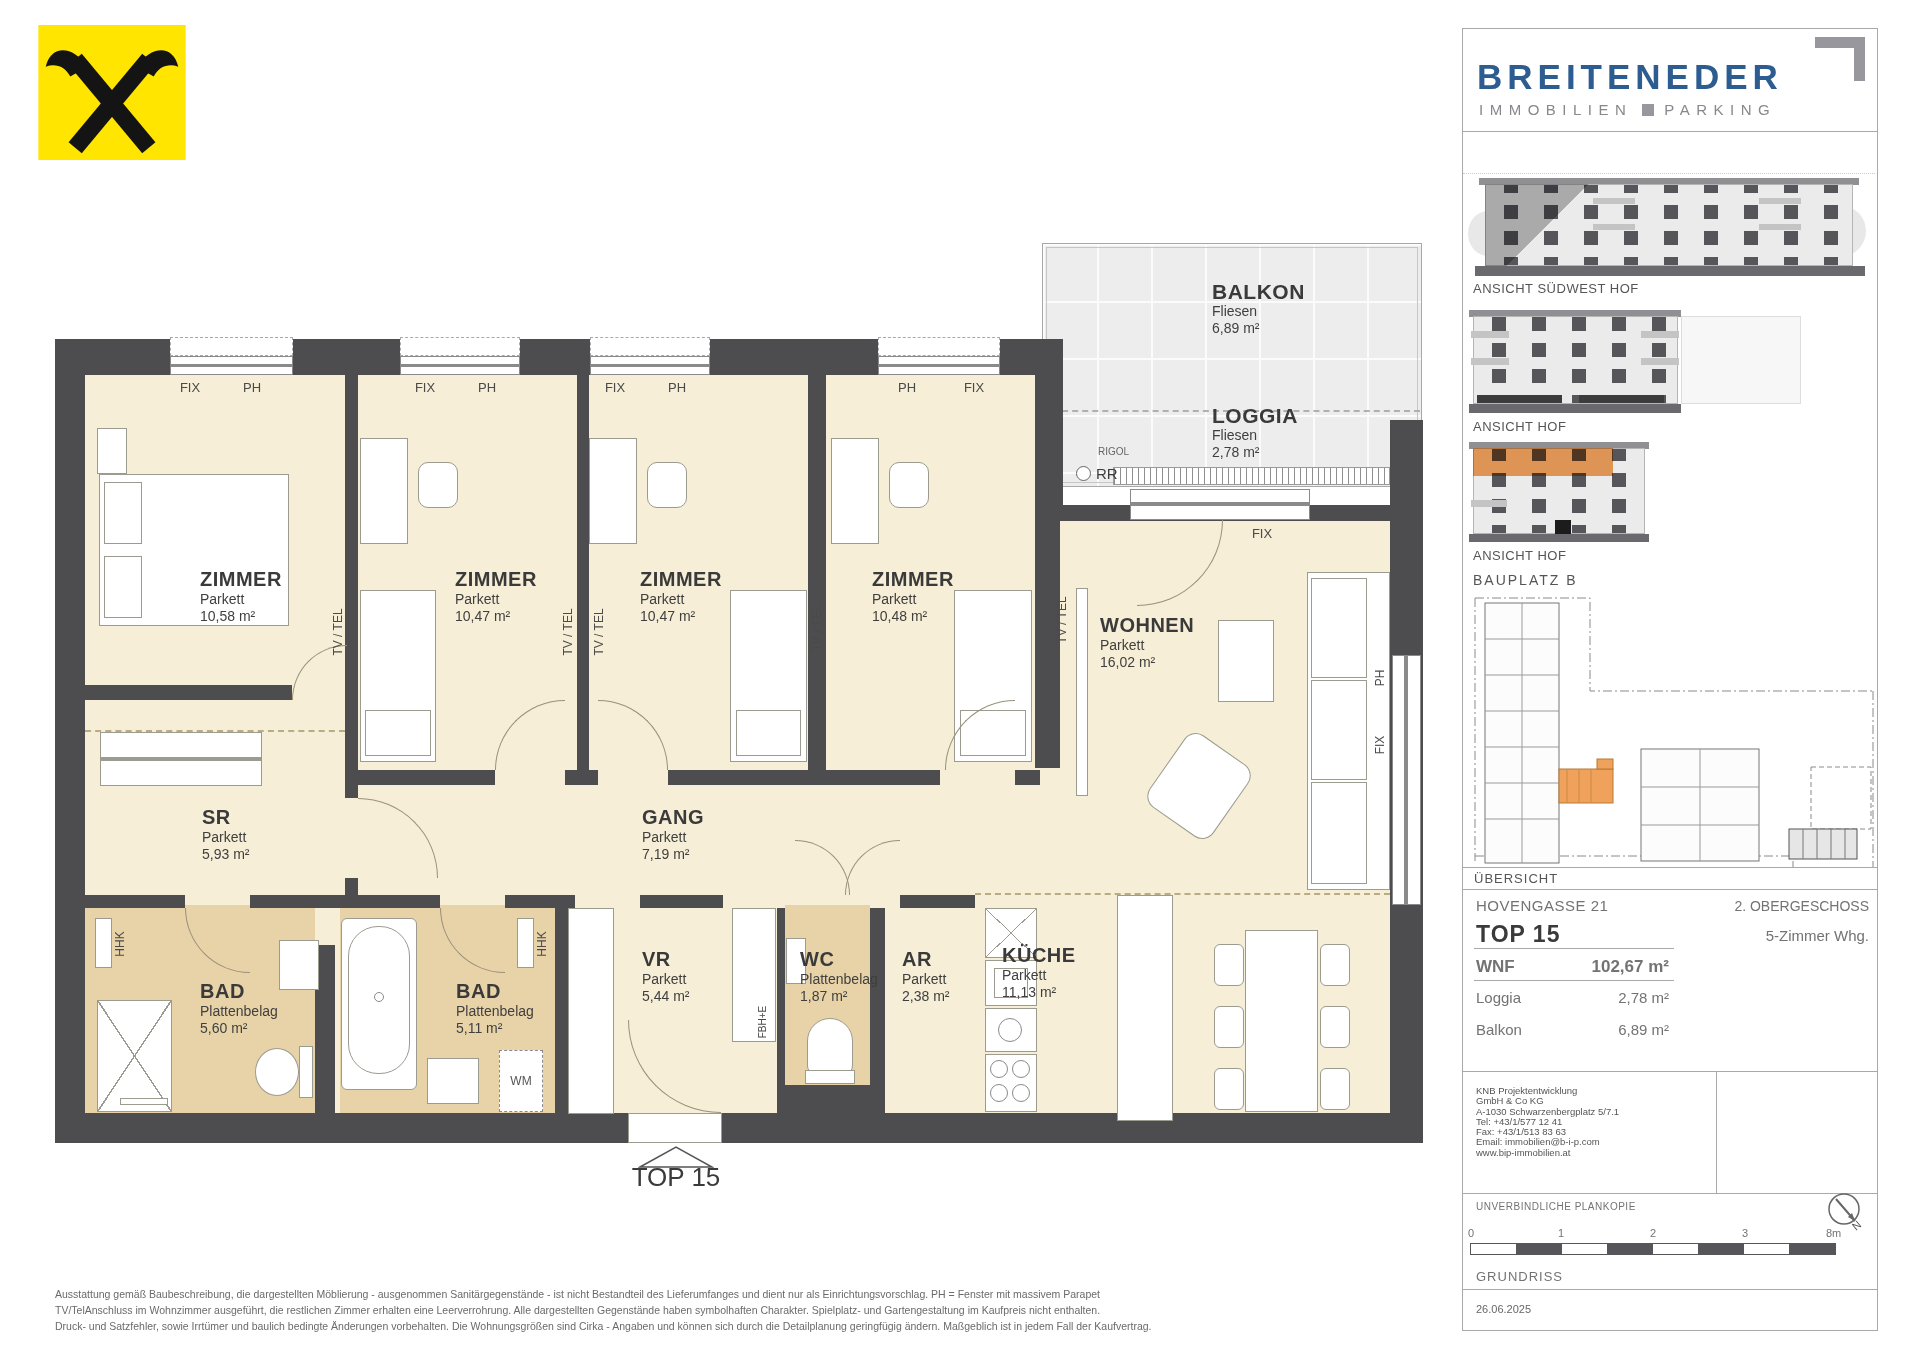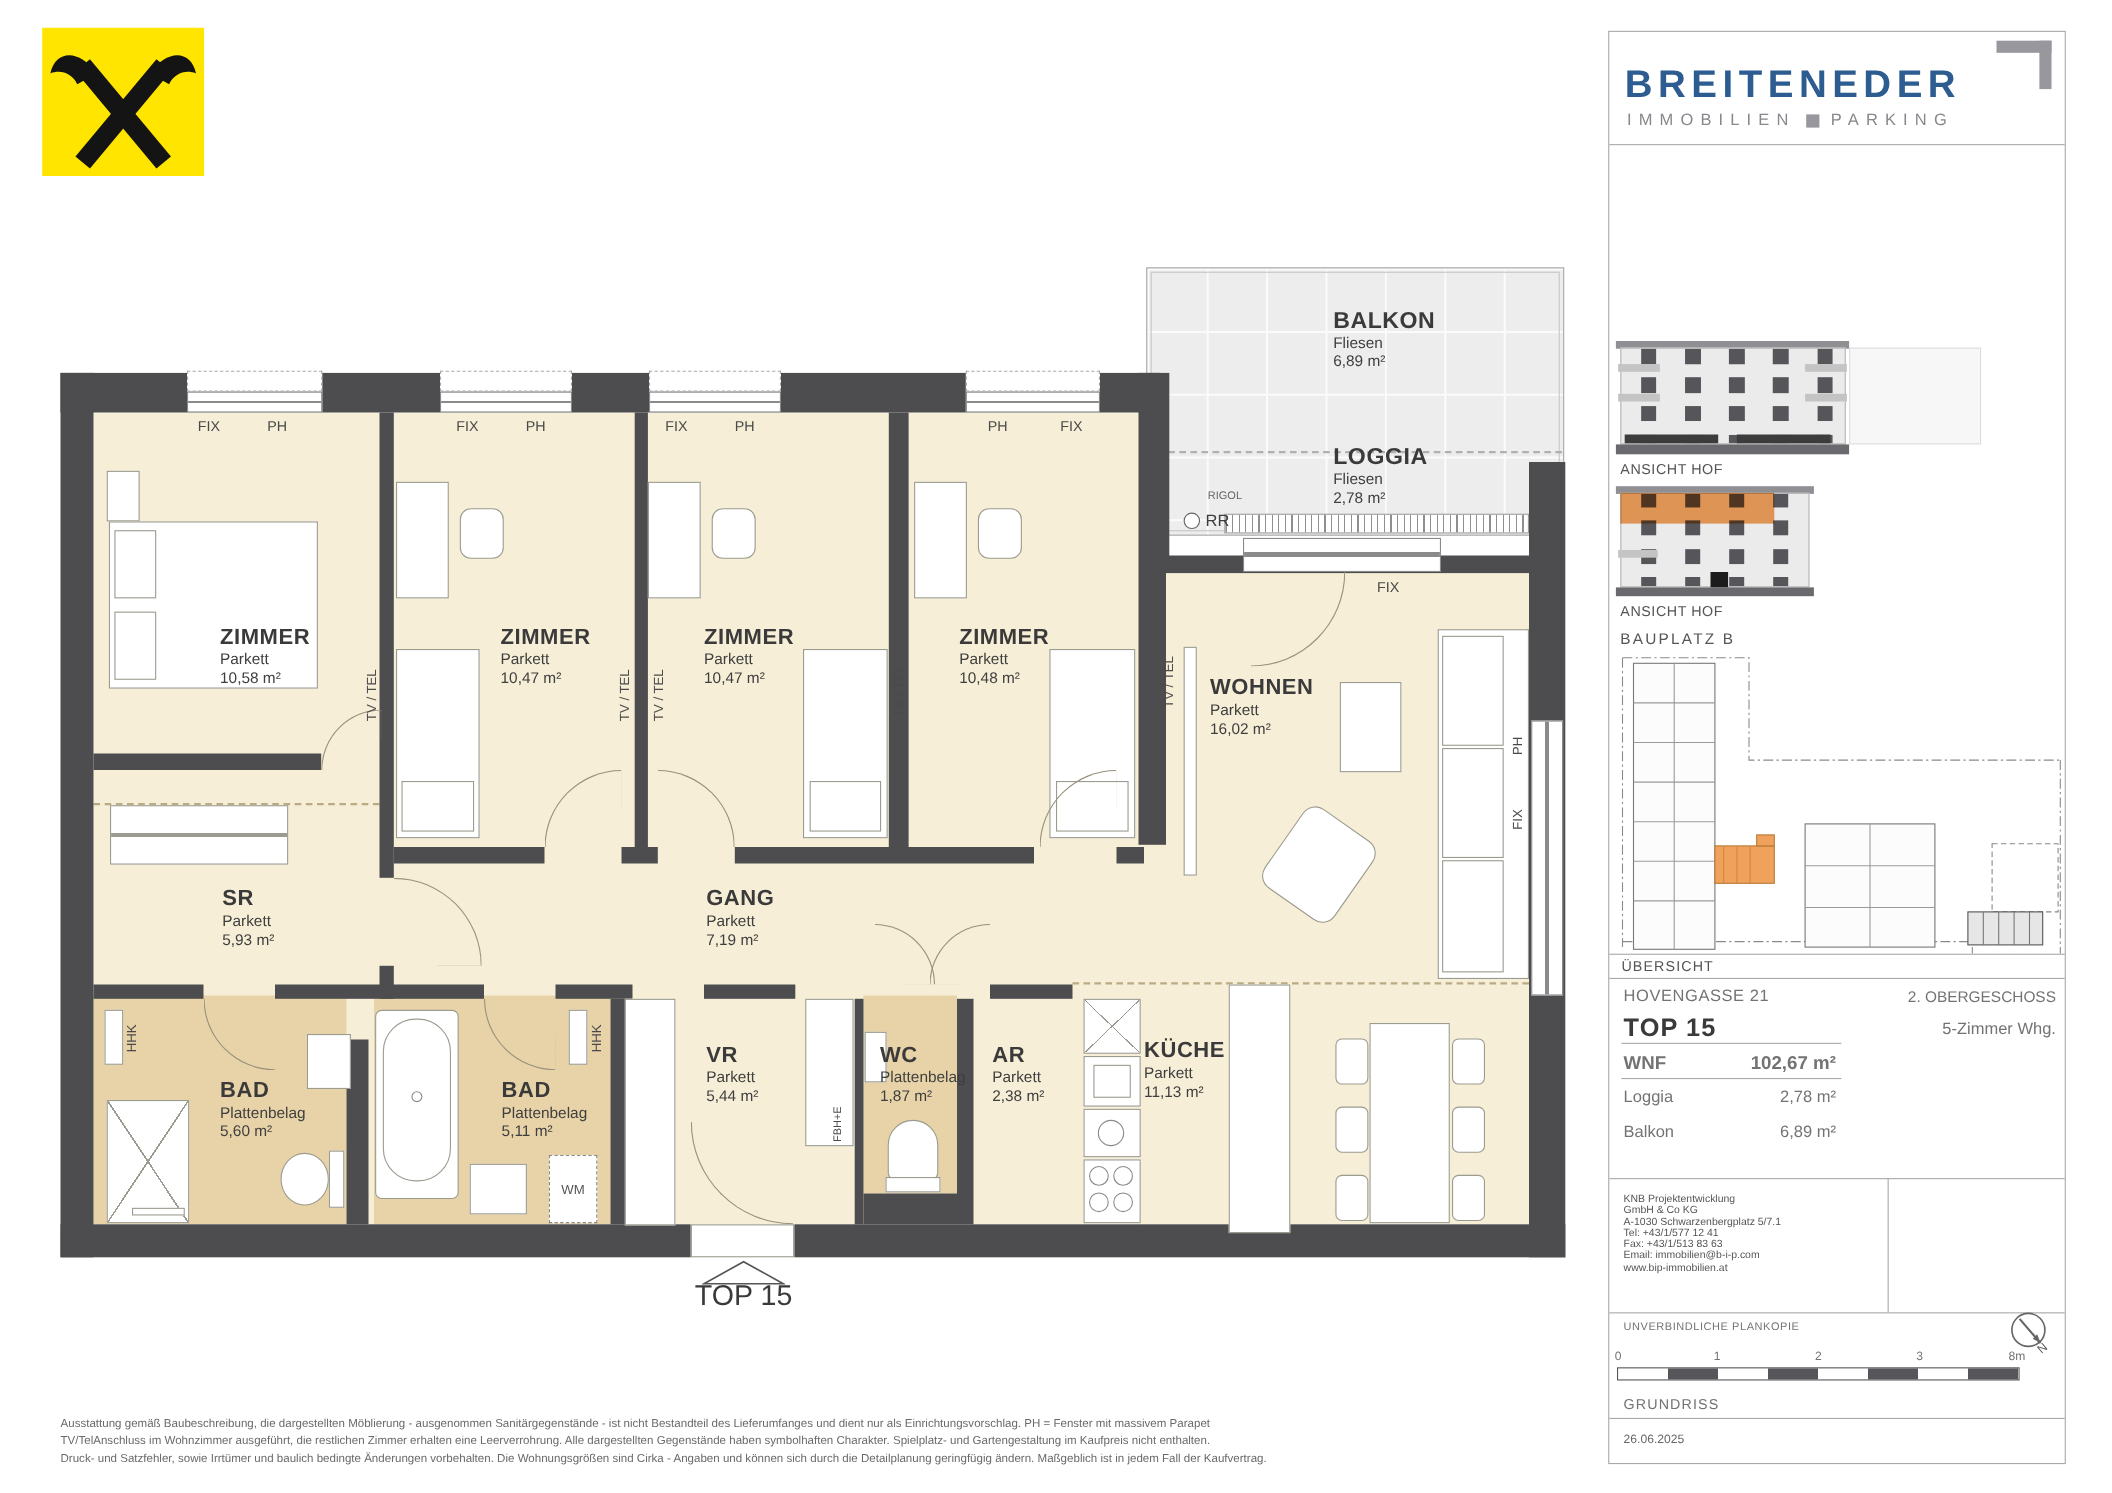--- a/index.html
+++ b/index.html
@@ -243,21 +243,21 @@
   <div class="rlabel" style="left:800px;top:948px">
     <div class="rname">WC</div>
     <div class="rsub">Pl​attenbelag</div>
     <div class="rsub">1,87 m²</div>
   </div>
   <div class="rlabel" style="left:902px;top:948px">
     <div class="rname">AR</div>
     <div class="rsub">Parkett</div>
     <div class="rsub">2,38 m²</div>
   </div>
-  <div class="rlabel" style="left:1040px;top:944px">
+  <div class="rlabel" style="left:1002px;top:944px">
     <div class="rname">KÜCHE</div>
     <div class="rsub">Parkett</div>
     <div class="rsub">11,13 m²</div>
   </div>
   <div class="rlabel" style="left:1212px;top:280px">
     <div class="rname" style="font-size:21px">BALKON</div>
     <div class="rsub">Fliesen</div>
     <div class="rsub">6,89 m²</div>
   </div>
   <div class="rlabel" style="left:1212px;top:404px">
@@ -308,20 +308,34 @@
   <div class="abs" style="left:0;top:0;width:414px;height:102px;border-bottom:1px solid #a9a9a9">
     <div class="abs" style="right:12px;top:8px;width:50px;height:44px;border-top:11px solid #97979d;border-right:11px solid #97979d;box-sizing:border-box"></div>
     <div class="abs" style="left:14px;top:28px;font-size:35px;font-weight:bold;letter-spacing:5px;color:#2d5c90">BREITENEDER</div>
     <div class="abs" style="left:16px;top:72px;font-size:15px;letter-spacing:6.5px;color:#87878d;display:flex;align-items:center;gap:10px">
       <span>IMMOBILIEN</span>
       <span style="width:12px;height:12px;background:#97979d;display:inline-block"></span>
       <span>PARKING</span>
     </div>
   </div>
 
+  <div class="abs" style="left:0;top:137px;width:414px;height:133px">
+    <div class="abs" style="left:0;top:7px;width:412px;border-top:1px dotted #c9c9c9"></div>
+    <div class="abs" style="left:5px;top:45px;width:40px;height:45px;background:#dedede;border-radius:50%;opacity:.7"></div>
+    <div class="abs" style="left:355px;top:40px;width:48px;height:50px;background:#dedede;border-radius:50%;opacity:.7"></div>
+    <div class="abs" style="left:16px;top:12px;width:380px;height:7px;background:#909094"></div>
+    <div class="elev-body" style="left:22px;top:18px;width:368px;height:82px"></div>
+    <div class="abs" style="left:22px;top:18px;width:118px;height:82px;background:linear-gradient(135deg,#b9b9b9 0 52%,transparent 52%);mix-blend-mode:multiply"></div>
+    <div class="slab" style="left:130px;top:32px;width:42px;height:6px"></div>
+    <div class="slab" style="left:130px;top:58px;width:42px;height:6px"></div>
+    <div class="slab" style="left:296px;top:32px;width:42px;height:6px"></div>
+    <div class="slab" style="left:296px;top:58px;width:42px;height:6px"></div>
+    <div class="ground" style="left:12px;top:100px;width:390px;height:10px"></div>
+    <div class="elab" style="left:10px;top:115px">ANSICHT SÜDWEST HOF</div>
+  </div>
 
   <div class="abs" style="left:0;top:272px;width:414px;height:135px">
     <div class="abs" style="left:218px;top:15px;width:120px;height:88px;background:#f7f7f7;border:1px solid #ddd;box-sizing:border-box"></div>
     <div class="abs" style="left:6px;top:9px;width:212px;height:7px;background:#909094"></div>
     <div class="elev-body" style="left:10px;top:15px;width:205px;height:88px"></div>
     <div class="slab" style="left:8px;top:30px;width:38px;height:7px"></div>
     <div class="slab" style="left:8px;top:57px;width:38px;height:7px"></div>
     <div class="slab" style="left:178px;top:30px;width:38px;height:7px"></div>
     <div class="slab" style="left:178px;top:57px;width:38px;height:7px"></div>
     <div class="abs" style="left:14px;top:94px;width:85px;height:8px;background:#3c3c3c"></div>

